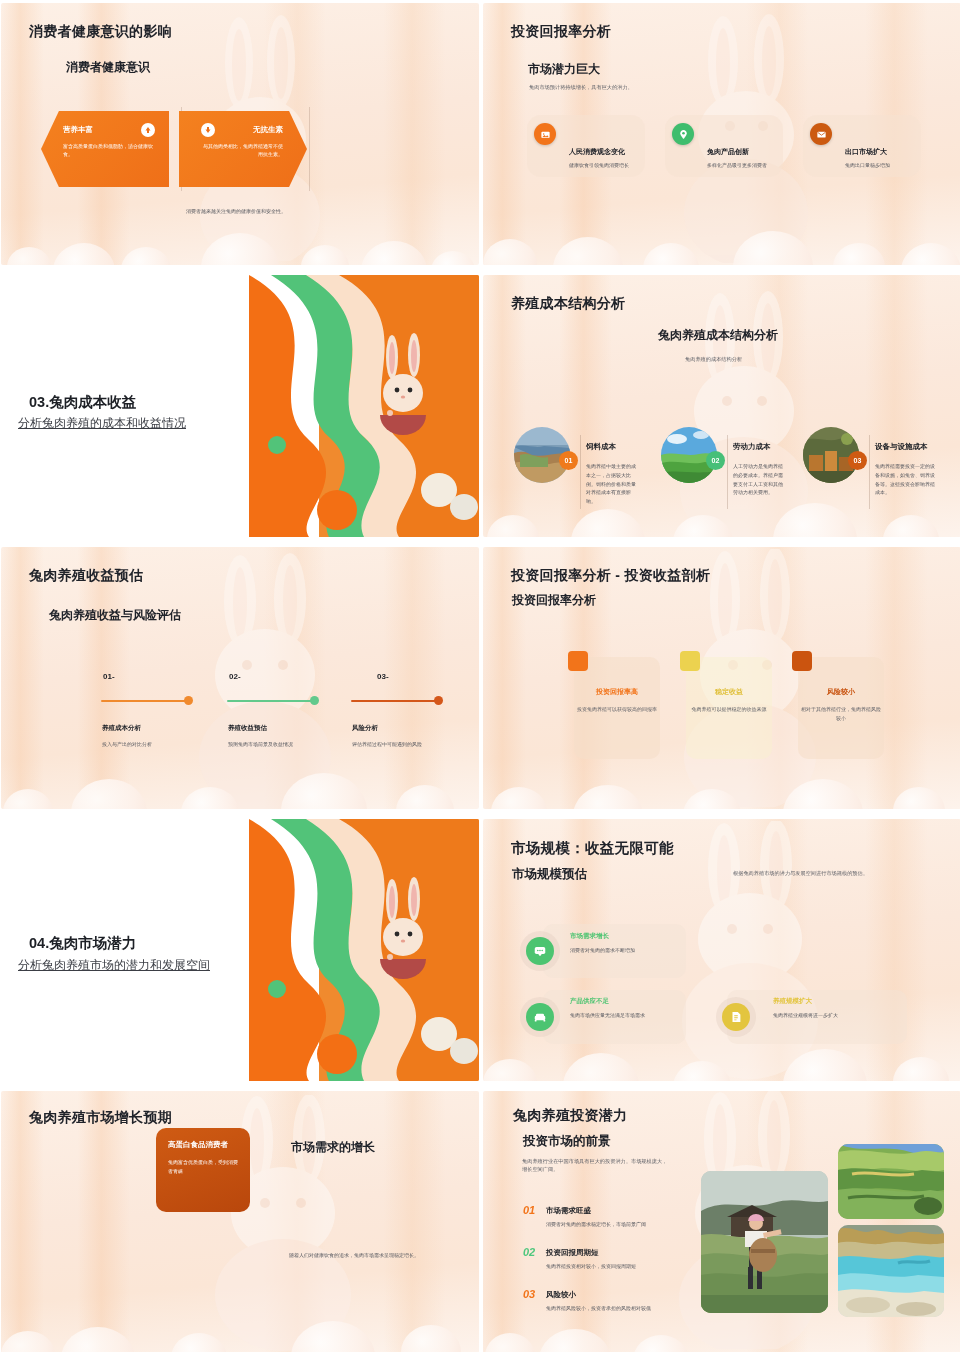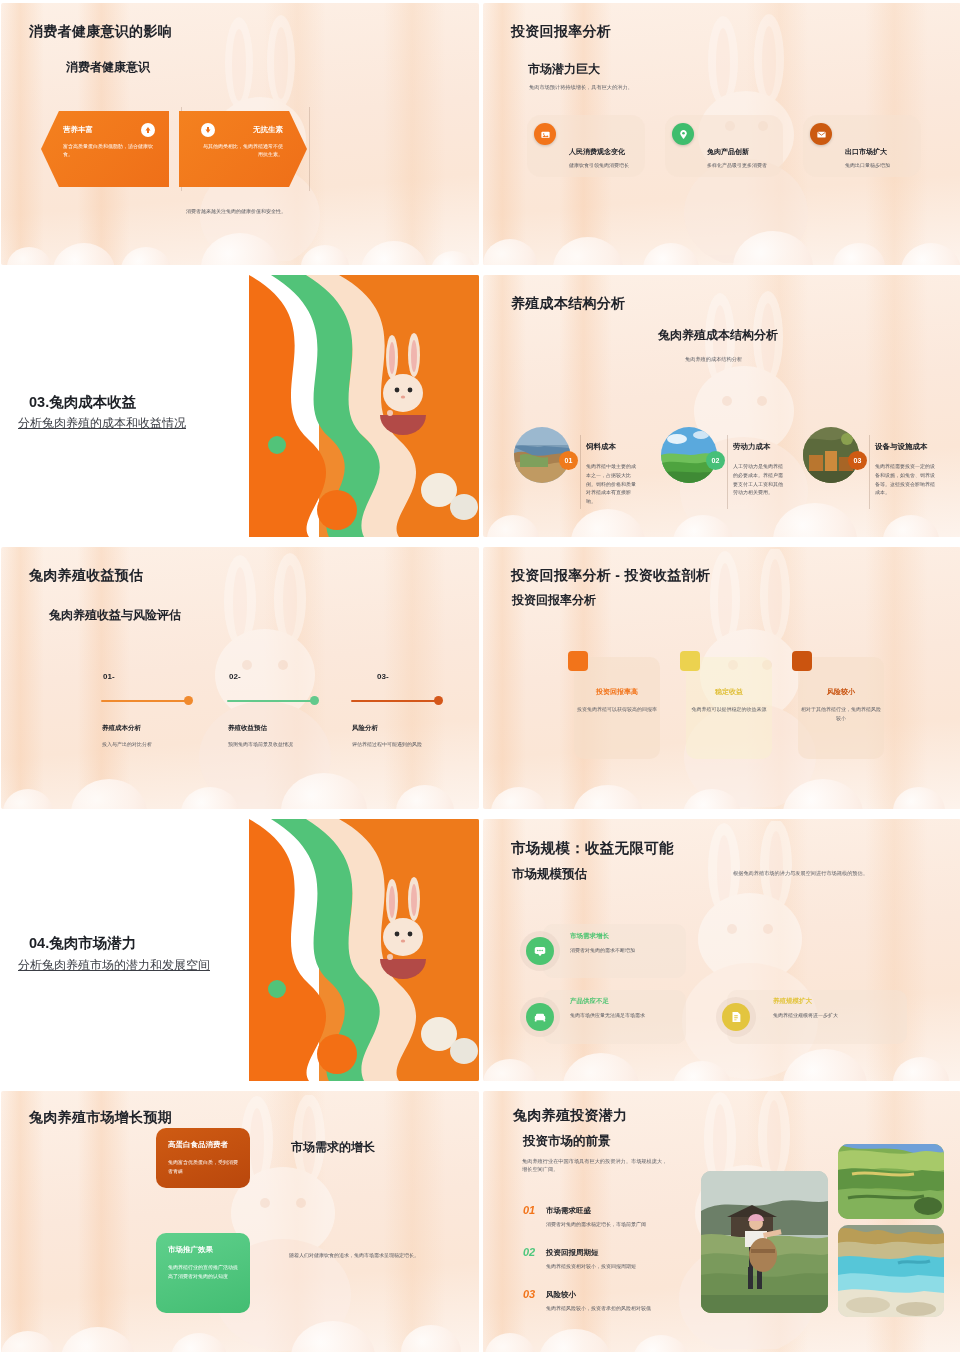--- a/index.html
+++ b/index.html
@@ -572,29 +572,25 @@
       <div class="egg" style="left:60px; bottom:-24px; width:74px; height:64px;"></div>
       <div class="egg" style="left:170px;bottom:-16px; width:56px; height:50px;"></div>
       <div class="egg" style="left:290px;bottom:-26px; width:84px; height:72px;"></div>
       <div class="egg" style="left:400px;bottom:-12px; width:60px; height:54px;"></div>
     </div>
 
     <div class="title" style="left:28px; top:18px;">兔肉养殖市场增长预期</div>
     <div class="subtitle" style="left:290px; top:48px; font-size:12px;">市场需求的增长</div>
 
 
-    <div class="gbox" style="left:155px; top:37px; width:94px; height:60px; background:linear-gradient(160deg,#cf5b13 0%,#b9470c 100%);">
+    <div class="gbox" style="left:155px; top:37px; width:94px; height:84px; background:linear-gradient(160deg,#cf5b13 0%,#b9470c 100%);">
       <div class="gt">高蛋白食品消费者</div>
       <div class="gd">兔肉富含优质蛋白质，受到消费者青睐</div>
     </div>
 
-    <div class="gbox" style="left:155px; top:142px; width:94px; height:80px; background:linear-gradient(160deg,#5fd08c 0%,#43bd72 100%);">
-      <div class="gt">市场推广效果</div>
-      <div class="gd">兔肉养殖行业的宣传推广活动提高了消费者对兔肉的认知度</div>
-    </div>
 
     <div class="footnote" style="left:288px; top:160px; width:160px; line-height:1.7;">随着人们对健康饮食的追求，兔肉市场需求呈现稳定增长。</div>
   </div>
 
   <div class="slide">
     <div class="bgstreaks"></div>
     <div class="rabbit" style="left:175px; top:0px; width:190px; height:258px;">
       <svg viewBox="0 0 190 258" width="190" height="258">
         <ellipse cx="62" cy="48" rx="16" ry="47" fill="#fdf8f4"></ellipse>
         <ellipse cx="116" cy="44" rx="16" ry="47" fill="#fdf8f4"></ellipse>

